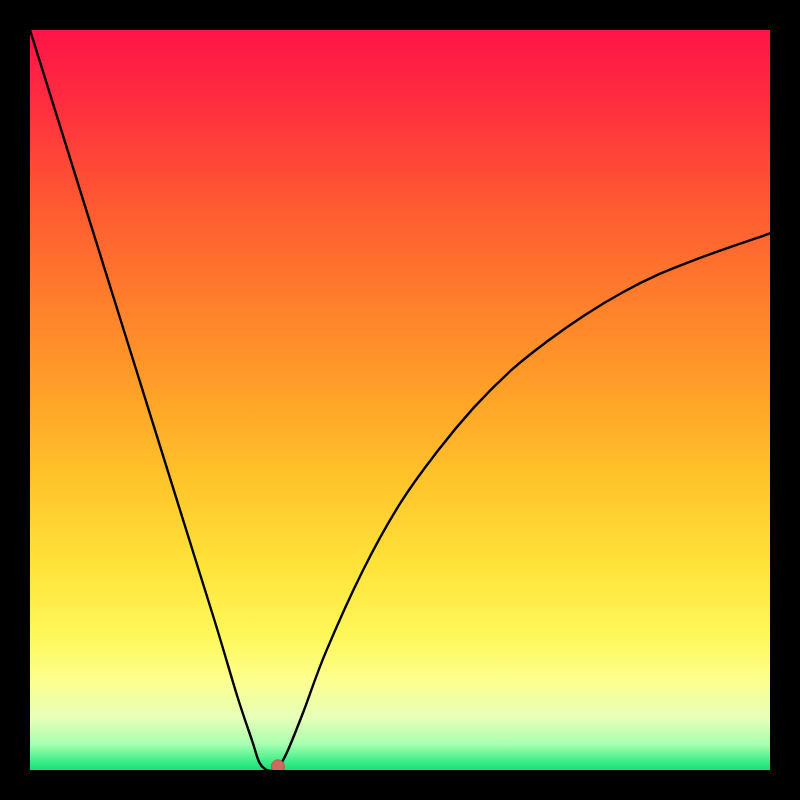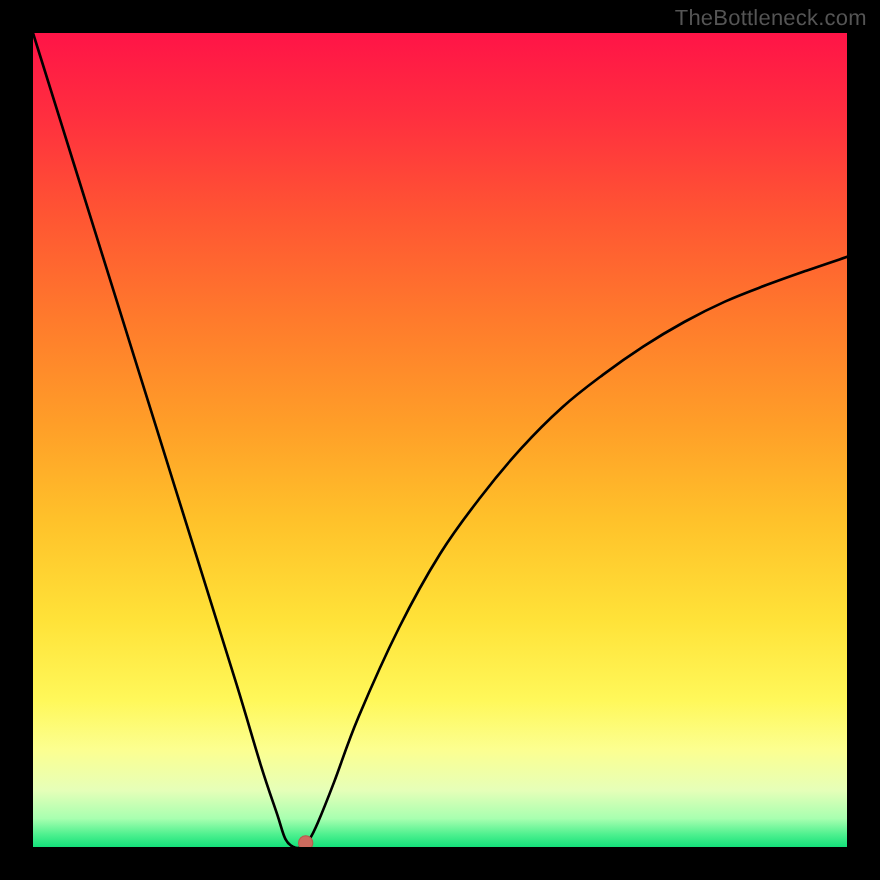--- a/index.html
+++ b/index.html
@@ -71,15 +71,14 @@
       </defs>
       <rect x="0" y="0" width="740" height="740" fill="url(#heat)"></rect>
     </svg>
 
     <svg class="curve" viewBox="0 0 740 740" preserveAspectRatio="none" width="740" height="740">
       <path id="curve-path" fill="none" stroke-width="2.4" stroke-linejoin="round" stroke-linecap="round" d="M 0.00 0.00 C 6.66 21.31, 23.68 75.78, 37.00 118.40 C 50.32 161.02, 60.68 194.18, 74.00 236.80 C 87.32 279.42, 97.68 312.58, 111.00 355.20 C 124.32 397.82, 134.68 430.98, 148.00 473.60 C 161.32 516.22, 174.34 557.37, 185.00 592.00 C 195.66 626.63, 200.54 644.69, 207.20 666.00 C 213.86 687.31, 218.00 698.41, 222.00 710.40 C 226.00 722.39, 226.74 727.27, 229.40 732.60 C 232.06 737.93, 234.14 738.67, 236.80 740.00 C 239.46 741.33, 241.54 741.33, 244.20 740.00 C 246.86 738.67, 248.94 736.60, 251.60 732.60 C 254.26 728.60, 255.00 727.12, 259.00 717.80 C 263.00 708.48, 267.14 698.12, 273.80 680.80 C 280.46 663.48, 285.34 646.91, 296.00 621.60 C 306.66 596.29, 319.68 566.84, 333.00 540.20 C 346.32 513.56, 356.68 494.91, 370.00 473.60 C 383.32 452.29, 393.68 439.12, 407.00 421.80 C 420.32 404.48, 430.68 392.05, 444.00 377.40 C 457.32 362.75, 467.68 352.39, 481.00 340.40 C 494.32 328.41, 504.68 320.79, 518.00 310.80 C 531.32 300.81, 541.68 293.56, 555.00 284.90 C 568.32 276.24, 578.68 270.03, 592.00 262.70 C 605.32 255.37, 615.68 250.19, 629.00 244.20 C 642.32 238.21, 652.68 234.46, 666.00 229.40 C 679.32 224.34, 689.68 220.74, 703.00 216.08 C 716.32 211.42, 733.34 205.76, 740.00 203.50" stroke="#000000"></path>
       <circle id="marker-dot" r="6.5" cx="247.90" cy="736.30" fill="#cc6b5e" stroke="#b85a4d" stroke-width="1"></circle>
     </svg>
   </div>
 
-  <div class="attribution" style="color: rgb(85, 85, 85);">TheBottleneck.com</div>
 
 </div>
 
 </body></html>

